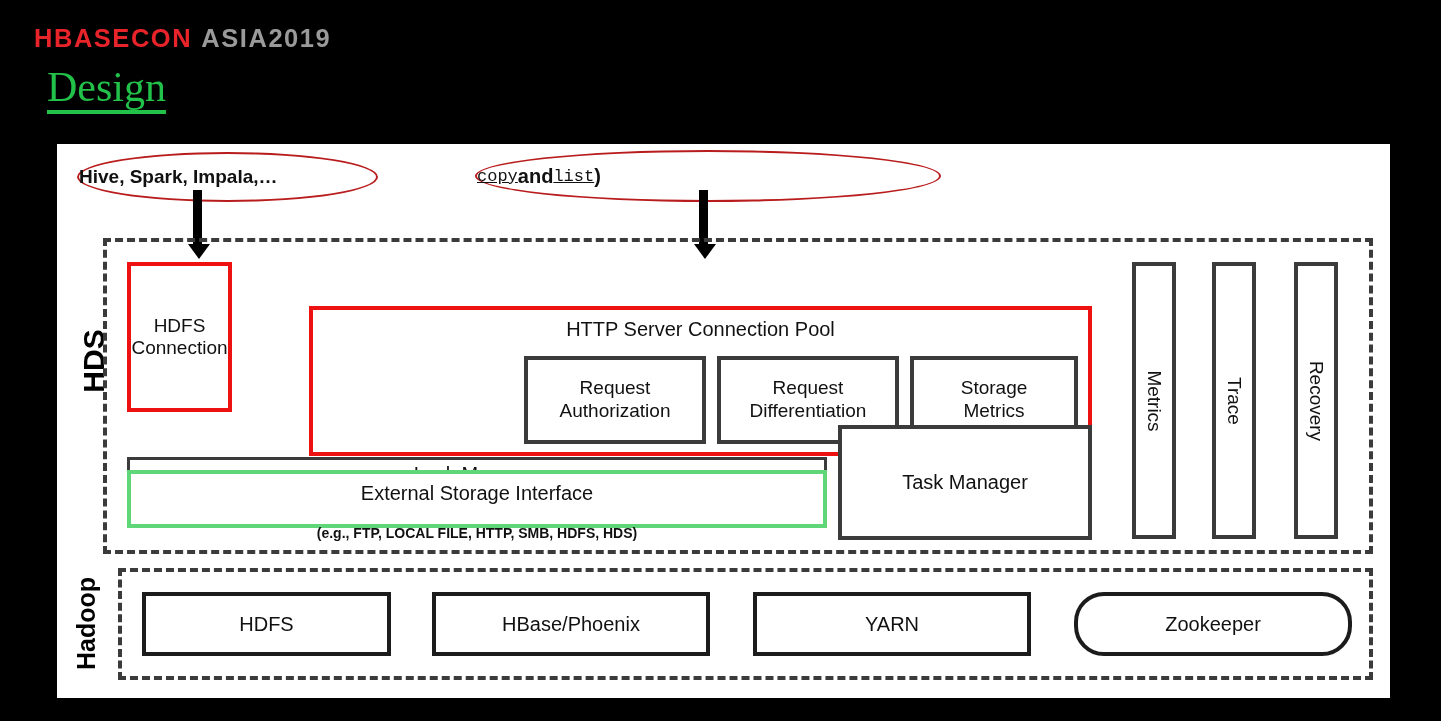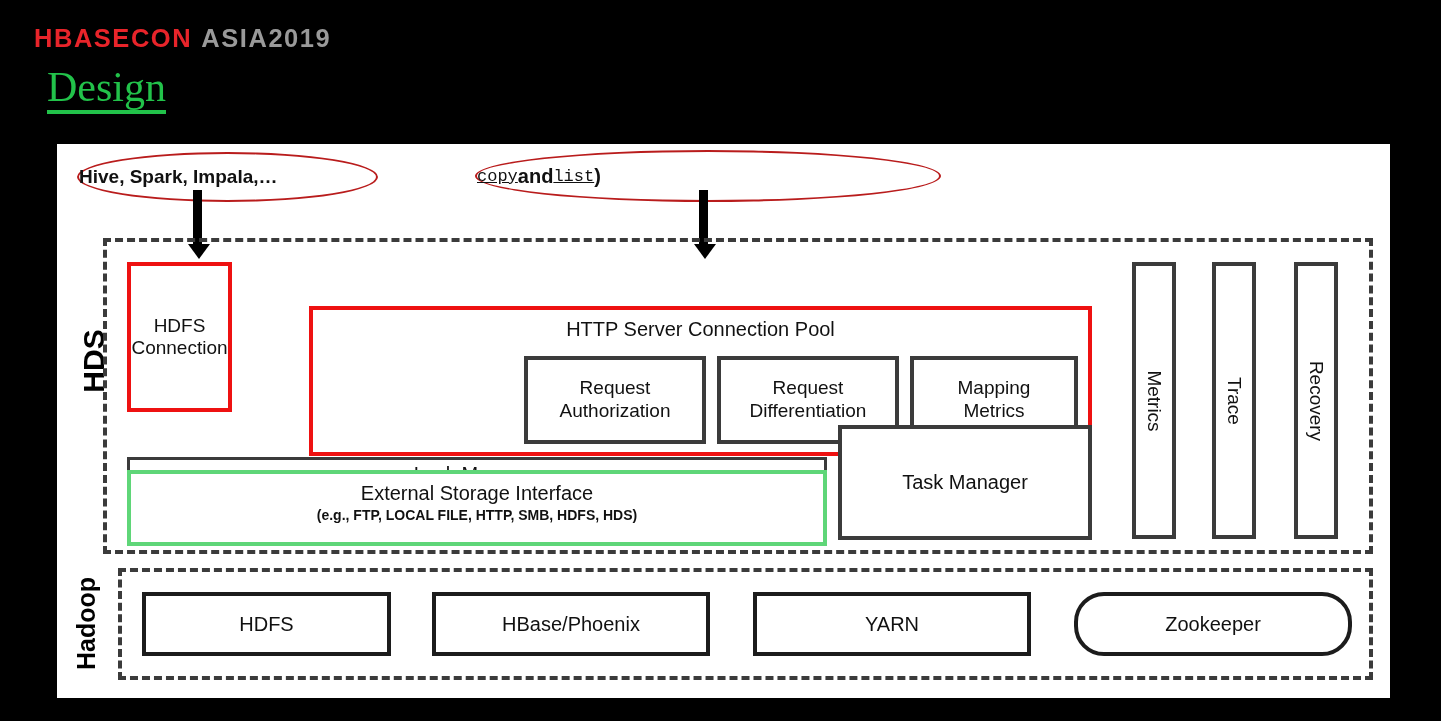--- a/index.html
+++ b/index.html
@@ -124,25 +124,25 @@
     transform:rotate(90deg);white-space:nowrap;
     font-size:19px;color:#111;
   }
   #vbox-metrics{left:1075px;}
   #vbox-trace{left:1155px;}
   #vbox-recovery{left:1237px;}
 
   
   #box-lock-manager{left:70px;top:281px;width:700px;height:36px;font-size:20px;}
   #box-external-storage{
-    left:70px;top:326px;width:700px;height:76px;
+    left:70px;top:326px;width:700px;height:58px;
     display:block;padding-top:8px;
   }
   #ext-title{font-size:20px;color:#111;text-align:center;line-height:1.15;}
-  #ext-sub{font-size:14px;color:#111;text-align:center;font-weight:bold;margin-top:2px;}
+  #ext-sub{font-size:14px;color:#111;text-align:center;font-weight:bold;margin-top:20px;}
   #box-task-manager{left:781px;top:281px;width:254px;height:115px;font-size:20px;}
 
   
   .hbox{
     position:absolute;top:448px;height:64px;
     background:#fff;border:4px solid #1c1c1c;box-sizing:border-box;
     display:flex;align-items:center;justify-content:center;
     font-size:20px;color:#111;
   }
   #hbox-hdfs{left:85px;width:249px;}
@@ -208,21 +208,21 @@
 
       <div class="pool-item" style="left:404px;width:182px;">
         <div>
           <div>Request</div>
           <div>Differentiation</div>
         </div>
       </div>
 
       <div class="pool-item" style="left:597px;width:168px;">
         <div>
-          <div>Mapping</div>
+          <div>Storage</div>
           <div>Metrics</div>
         </div>
       </div>
     </div>
 
     <div class="vbox" id="vbox-metrics">
       <span>Metrics</span>
     </div>
     <div class="vbox" id="vbox-trace">
       <span>Trace</span>

